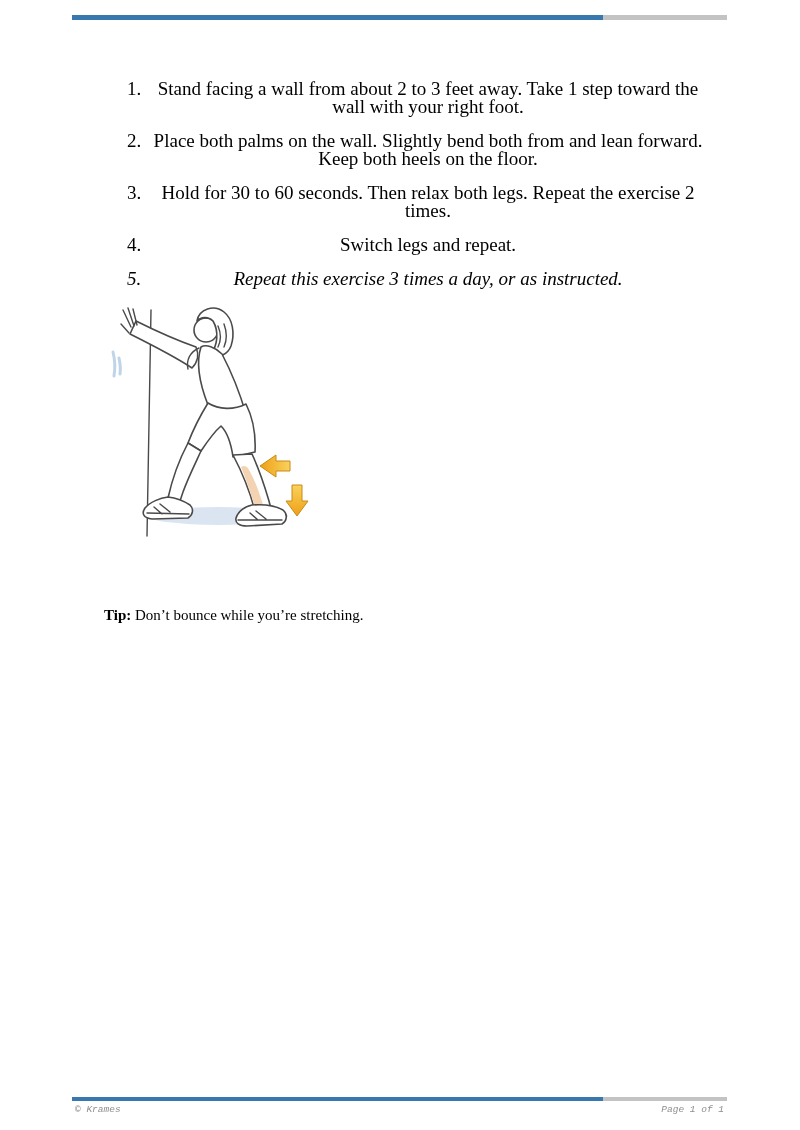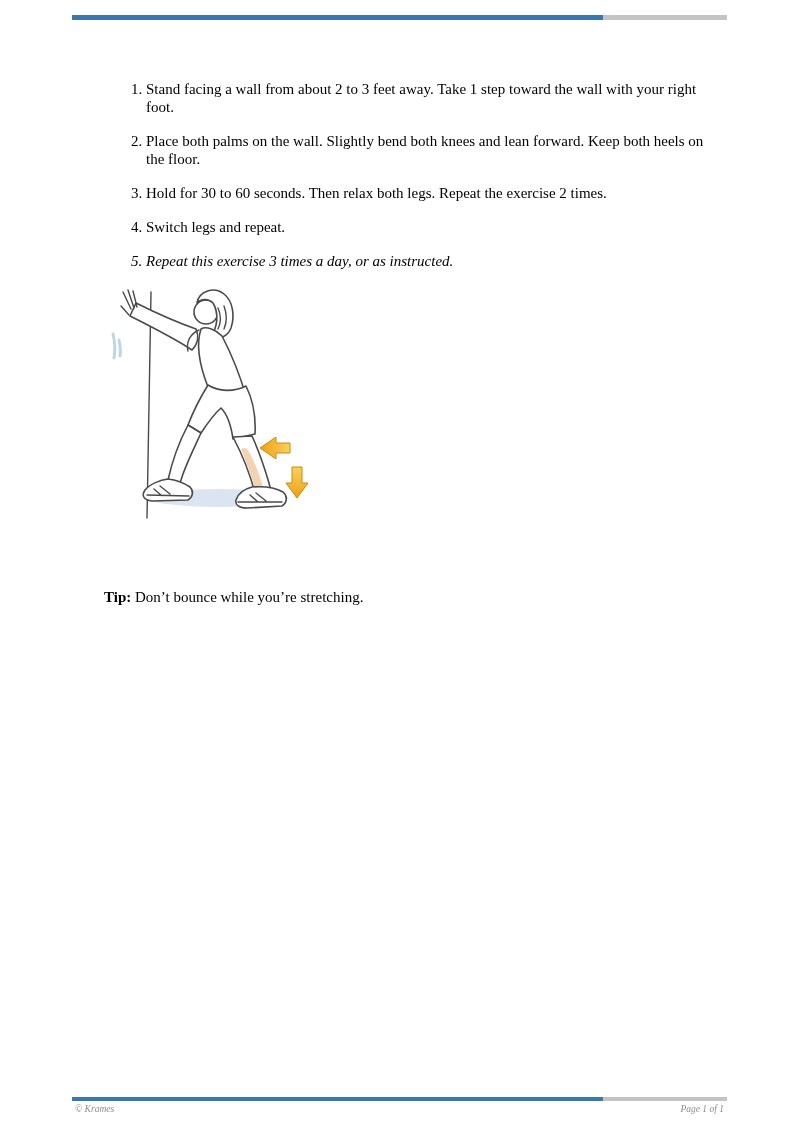--- a/index.html
+++ b/index.html
@@ -24,22 +24,23 @@
     margin:0;
     font-size:29px;
     line-height:34px;
     font-weight:700;
   }
 
   ol.steps{
     margin:24px 0 0 0;
     padding:0 0 0 42px;
     width:564px;
-    font-size:15px;
+    font-size:19px;
     line-height:18px;
+    text-align:center;
   }
   ol.steps li{margin-bottom:16px;}
   ol.steps li:last-child{margin-bottom:0;font-style:italic;}
 
   .figure{
     margin:14px 0 0 -4px;
     width:230px;height:240px;
     display:block;
   }
 
@@ -47,21 +48,21 @@
     margin:64px 0 16px 0;
     font-size:15px;
     line-height:18px;
   }
   .tip b{font-weight:700;}
 
   .footer-text{
     position:absolute;
     top:1104px;left:75px;right:76px;
     display:flex;justify-content:space-between;
-    font-family:Liberation Serif, serif;
+    font-family:Liberation Mono, monospace;
     font-style:italic;
     font-size:9.5px;
     color:#8e8e8e;
   }
 
   svg .ln{stroke:#4a4a4a;stroke-width:1.6;fill:#ffffff;stroke-linejoin:round;stroke-linecap:round;}
   svg .ln-open{stroke:#4a4a4a;stroke-width:1.4;fill:none;stroke-linecap:round;}
 </style>
 </head>
 <body>
@@ -69,21 +70,21 @@
 <div class="rule rule-top">
   <div class="seg-blue"></div>
   <div class="seg-gray"></div>
 </div>
 
 <div class="content">
 
 
   <ol class="steps">
     <li>Stand facing a wall from about 2 to 3 feet away. Take 1 step toward the wall with your right foot.</li>
-    <li>Place both palms on the wall. Slightly bend both knees and lean forward. Keep both heels on the floor.</li>
+    <li>Place both palms on the wall. Slightly bend both from and lean forward. Keep both heels on the floor.</li>
     <li>Hold for 30 to 60 seconds. Then relax both legs. Repeat the exercise 2 times.</li>
     <li>Switch legs and repeat.</li>
     <li>Repeat this exercise 3 times a day, or as instructed.</li>
   </ol>
 
   <svg class="figure" viewBox="0 0 230 240" role="img" aria-label="Person leaning with both palms on a wall, front knee bent, back leg stretched with calf highlighted; gold arrows indicate bending the knee and keeping the heel down">
     <defs>
       <linearGradient id="gradLeftArrow" x1="1" y1="0" x2="0" y2="0">
         <stop offset="0" stop-color="#f9d25c"></stop>
         <stop offset="1" stop-color="#ef9f16"></stop>

